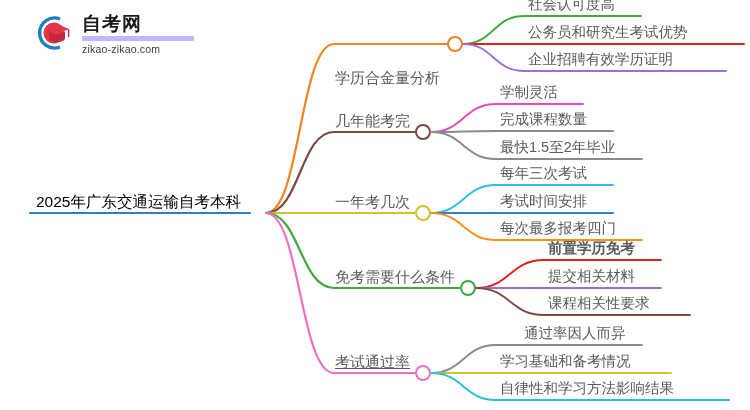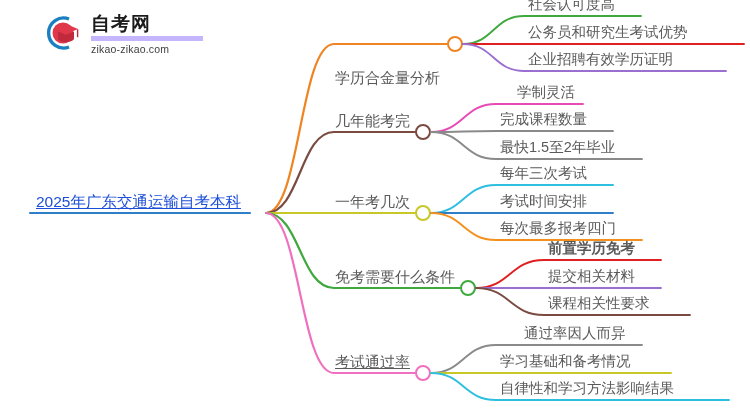--- a/index.html
+++ b/index.html
@@ -15,21 +15,21 @@
     position: relative;
   }
   #mindmap-root {
     position: relative;
     width: 750px;
     height: 410px;
   }
   
   .logo-block {
     position: absolute;
-    left: 39px;
+    left: 30px;
     top: 12px;
     display: flex;
     align-items: center;
     gap: 8px;
   }
   .logo-mark {
     position: relative;
     width: 44px;
     height: 40px;
     flex: none;
@@ -67,22 +67,21 @@
   }
   
   .node-label {
     position: absolute;
     color: #595959;
     white-space: nowrap;
     line-height: 1;
   }
   .root-label {
     font-size: 15.5px;
-    color: #1d4ed8;
-    text-decoration: underline;
+    color: #000000;
   }
   .branch-label {
     font-size: 15px;
     color: #5a5a5a;
   }
   .leaf-label {
     font-size: 14.5px;
     color: #5a5a5a;
   }
 </style>
@@ -156,21 +155,21 @@
       <path d="M 496 400 L 729 400" fill="none" stroke="#2ebfe0" stroke-width="1.9" stroke-linecap="round"></path>
     </svg>
 
   <div id="labels">
       <div class="node-label root-label" style="left: 36px; top: 194px;">2025年广东交通运输自考本科</div>
       <div class="node-label branch-label" style="left: 335px; top: 25px; margin-top: 45px;">学历合金量分析</div>
       <div class="node-label leaf-label" style="left: 528px; top: -3px;">社会认可度高</div>
       <div class="node-label leaf-label" style="left: 528px; top: 25px;">公务员和研究生考试优势</div>
       <div class="node-label leaf-label" style="left: 528px; top: 52px;">企业招聘有效学历证明</div>
       <div class="node-label branch-label" style="left: 335px; top: 113px;">几年能考完</div>
-      <div class="node-label leaf-label" style="left: 500px; top: 85px; margin-left: 17px;">学制灵活</div>
+      <div class="node-label leaf-label" style="left: 500px; top: 85px;">学制灵活</div>
       <div class="node-label leaf-label" style="left: 500px; top: 112px;">完成课程数量</div>
       <div class="node-label leaf-label" style="left: 500px; top: 140px;">最快1.5至2年毕业</div>
       <div class="node-label branch-label" style="left: 335px; top: 194px;">一年考几次</div>
       <div class="node-label leaf-label" style="left: 500px; top: 166px;">每年三次考试</div>
       <div class="node-label leaf-label" style="left: 500px; top: 194px;">考试时间安排</div>
       <div class="node-label leaf-label" style="left: 500px; top: 221px;">每次最多报考四门</div>
       <div class="node-label branch-label" style="left: 335px; top: 269px;">免考需要什么条件</div>
       <div class="node-label leaf-label" style="left: 548px; top: 241px; font-weight: bold;">前置学历免考</div>
       <div class="node-label leaf-label" style="left: 548px; top: 269px;">提交相关材料</div>
       <div class="node-label leaf-label" style="left: 548px; top: 296px; text-align: right;">课程相关性要求</div>

